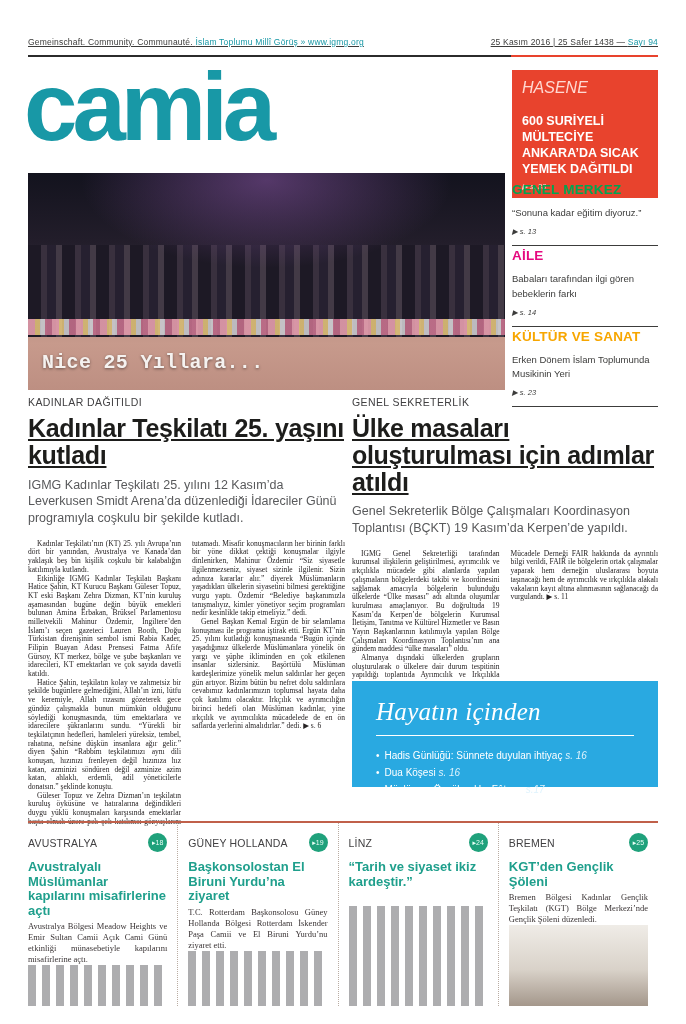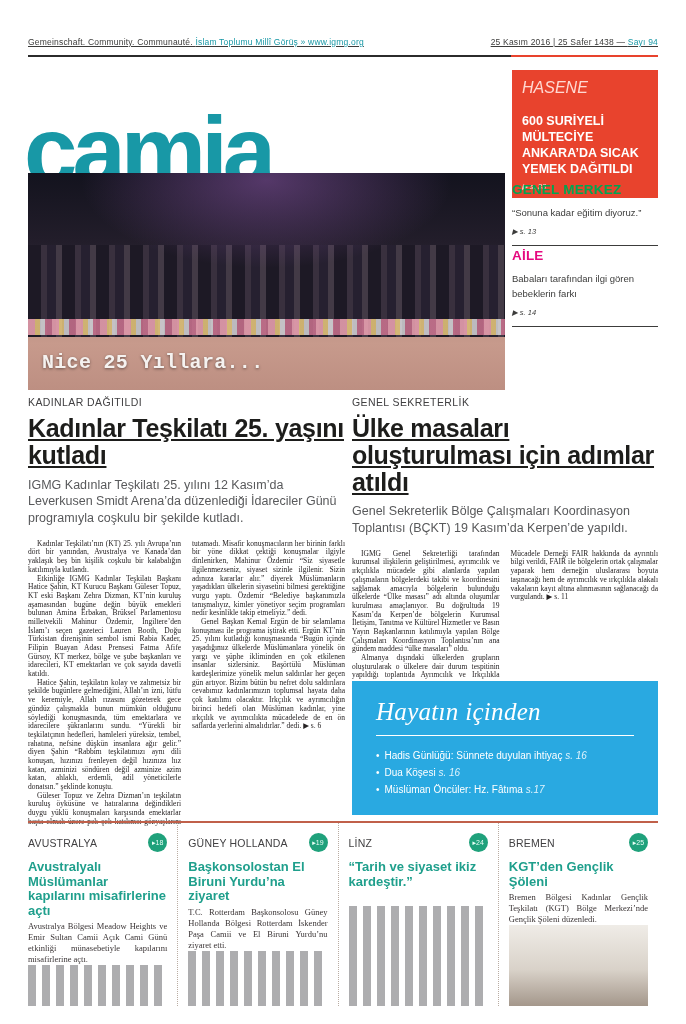--- a/index.html
+++ b/index.html
@@ -18,21 +18,20 @@
   .teal-text { color:#1898a6; }
   .header-rule {
     position:absolute; left:28px; right:28px; top:55px; height:2px;
     background:linear-gradient(90deg,#2b2b2b 0 483px,#e8432d 483px);
   }
   
   .masthead {
     position:absolute; left:24px; top:52px;
     font-size:96px; font-weight:bold; letter-spacing:-5px; color:#1898a6;
     font-family:"Liberation Sans", sans-serif;
-    margin-top:44px;
   }
   
   .hasene-box {
     position:absolute; left:512px; top:70px; width:146px; min-height:97px;
     background:#e8432d; color:#fff; padding:9px 10px 7px 10px;
   }
   .hasene-kicker { font-size:16px; color:#ffd9d2; margin-bottom:16px;font-style:italic; }
   .hasene-title { font-size:12.5px; font-weight:bold; line-height:1.28; }
   .hasene-ref { font-size:7.5px; margin-top:5px; color:#ffd9d2; font-style:italic; }
   
@@ -71,21 +70,21 @@
   .body-cols {
     font-family:"Liberation Serif", serif;
     font-size:7.5px; line-height:1.16; text-align:justify; color:#262223;
     column-count:2; column-gap:11px; column-fill:auto; overflow:hidden;
   }
   .body-cols-left  { height:288px; }
   .body-cols-right { height:134px; }
   .body-cols p { text-indent:9px; margin:0; }
   
   .life-box {
-    position:absolute; left:352px; top:681px; width:306px; height:134px;
+    position:absolute; left:352px; top:681px; width:306px; height:106px;
     background:#29a9e1; color:#fff; padding:17px 24px;
   }
   .life-title {
     font-family:"Liberation Serif", serif; font-style:italic;
     font-size:25px; letter-spacing:.3px;
     border-bottom:1px solid #ffffff; padding-bottom:9px; margin-bottom:14px;
   }
   .life-list { list-style:none; font-size:10px; }
   .life-list li { margin-bottom:6px; }
   .bullet { margin-right:5px; }
@@ -146,20 +145,25 @@
   <div class="sidebar">
     <div class="sidebar-item">
       <div class="sidebar-section c-green">GENEL MERKEZ</div>
       <div class="sidebar-text">“Sonuna kadar eğitim diyoruz.”</div>
       <div class="sidebar-ref">▶ s. 13</div>
     </div>
     <div class="sidebar-item">
       <div class="sidebar-section c-pink">AİLE</div>
       <div class="sidebar-text">Babaları tarafından ilgi gören bebeklerin farkı</div>
       <div class="sidebar-ref">▶ s. 14</div>
+    </div>
+    <div class="sidebar-item">
+      <div class="sidebar-section c-orange">KÜLTÜR VE SANAT</div>
+      <div class="sidebar-text">Erken Dönem İslam Toplumunda Musikinin Yeri</div>
+      <div class="sidebar-ref">▶ s. 23</div>
     </div>
   </div>
 
   <div class="article article-left">
     <div class="kicker">KADINLAR DAĞITILDI</div>
     <h1 class="headline">Kadınlar Teşkilatı 25. yaşını kutladı</h1>
     <div class="lead">IGMG Kadınlar Teşkilatı 25. yılını 12 Kasım’da Leverkusen Smidt Arena’da düzenlediği İdareciler Günü programıyla coşkulu bir şekilde kutladı.</div>
     <div class="body-cols body-cols-left">
         <p>Kadınlar Teşkilatı’nın (KT) 25. yılı Avrupa’nın dört bir yanından, Avustralya ve Kanada’dan yaklaşık beş bin kişilik coşkulu bir kalabalığın katılımıyla kutlandı.</p>
         <p>Etkinliğe IGMG Kadınlar Teşkilatı Başkanı Hatice Şahin, KT Kurucu Başkanı Güleser Topuz, KT eski Başkanı Zehra Dizman, KT’nin kuruluş aşamasından bugüne değin büyük emekleri bulunan Amina Erbakan, Brüksel Parlamentosu milletvekili Mahinur Özdemir, İngiltere’den İslam’ı seçen gazeteci Lauren Booth, Doğu Türkistan direnişinin sembol ismi Rabia Kader, Filipin Buayan Adası Prensesi Fatma Afife Gürsoy, KT merkez, bölge ve şube başkanları ve idarecileri, KT emektarları ve çok sayıda davetli katıldı.</p>

